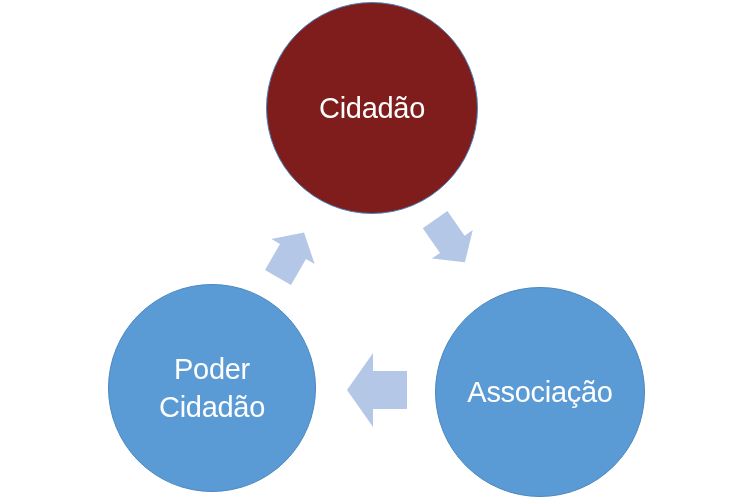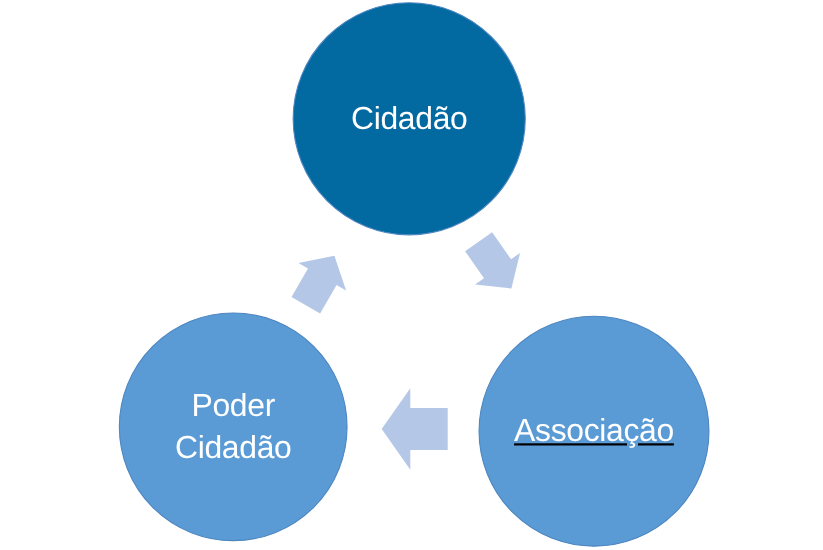--- a/index.html
+++ b/index.html
@@ -53,35 +53,34 @@
   }
   .node-poder-publico .node-label {
     white-space: normal;
     width: 140px;
   }
   .node-associacao {
     left: 435px;
     top: 287px;
     width: 210px;
     height: 210px;
-    text-decoration: underline;
   }
 </style>
 </head>
 <body>
 
 <div class="canvas">
 
   <svg class="arrows-layer" viewBox="0 0 748 500" aria-hidden="true">
     <polygon points="-26,-15 4,-15 4,-25 26,0 4,25 4,15 -26,15" transform="translate(450,241) rotate(55)" fill="#b4c7e7"></polygon>
     <polygon points="-30,-19 4,-19 4,-37 30,0 4,37 4,19 -30,19" transform="translate(377,390) rotate(180)" fill="#b4c7e7"></polygon>
     <polygon points="-26,-15 4,-15 4,-25 26,0 4,25 4,15 -26,15" transform="translate(291,255) rotate(-60)" fill="#b4c7e7"></polygon>
   </svg>
 
-  <div class="node node-cidadao" style="background-color: #0369a1; border-color: rgb(77, 134, 192);">
+  <div class="node node-cidadao" style="background-color: #7f1d1d; border-color: rgb(77, 134, 192);">
     <span class="node-label" style="color: rgb(255, 255, 255);">Cidadão</span>
   </div>
 
   <div class="node node-poder-publico" style="background-color: rgb(91, 155, 213); border-color: rgb(77, 134, 192);">
     <span class="node-label" style="color: rgb(255, 255, 255);">Poder Cidadão</span>
   </div>
 
   <div class="node node-associacao" style="background-color: rgb(91, 155, 213); border-color: rgb(77, 134, 192);">
     <span class="node-label" style="color: rgb(255, 255, 255);">Associação</span>
   </div>

